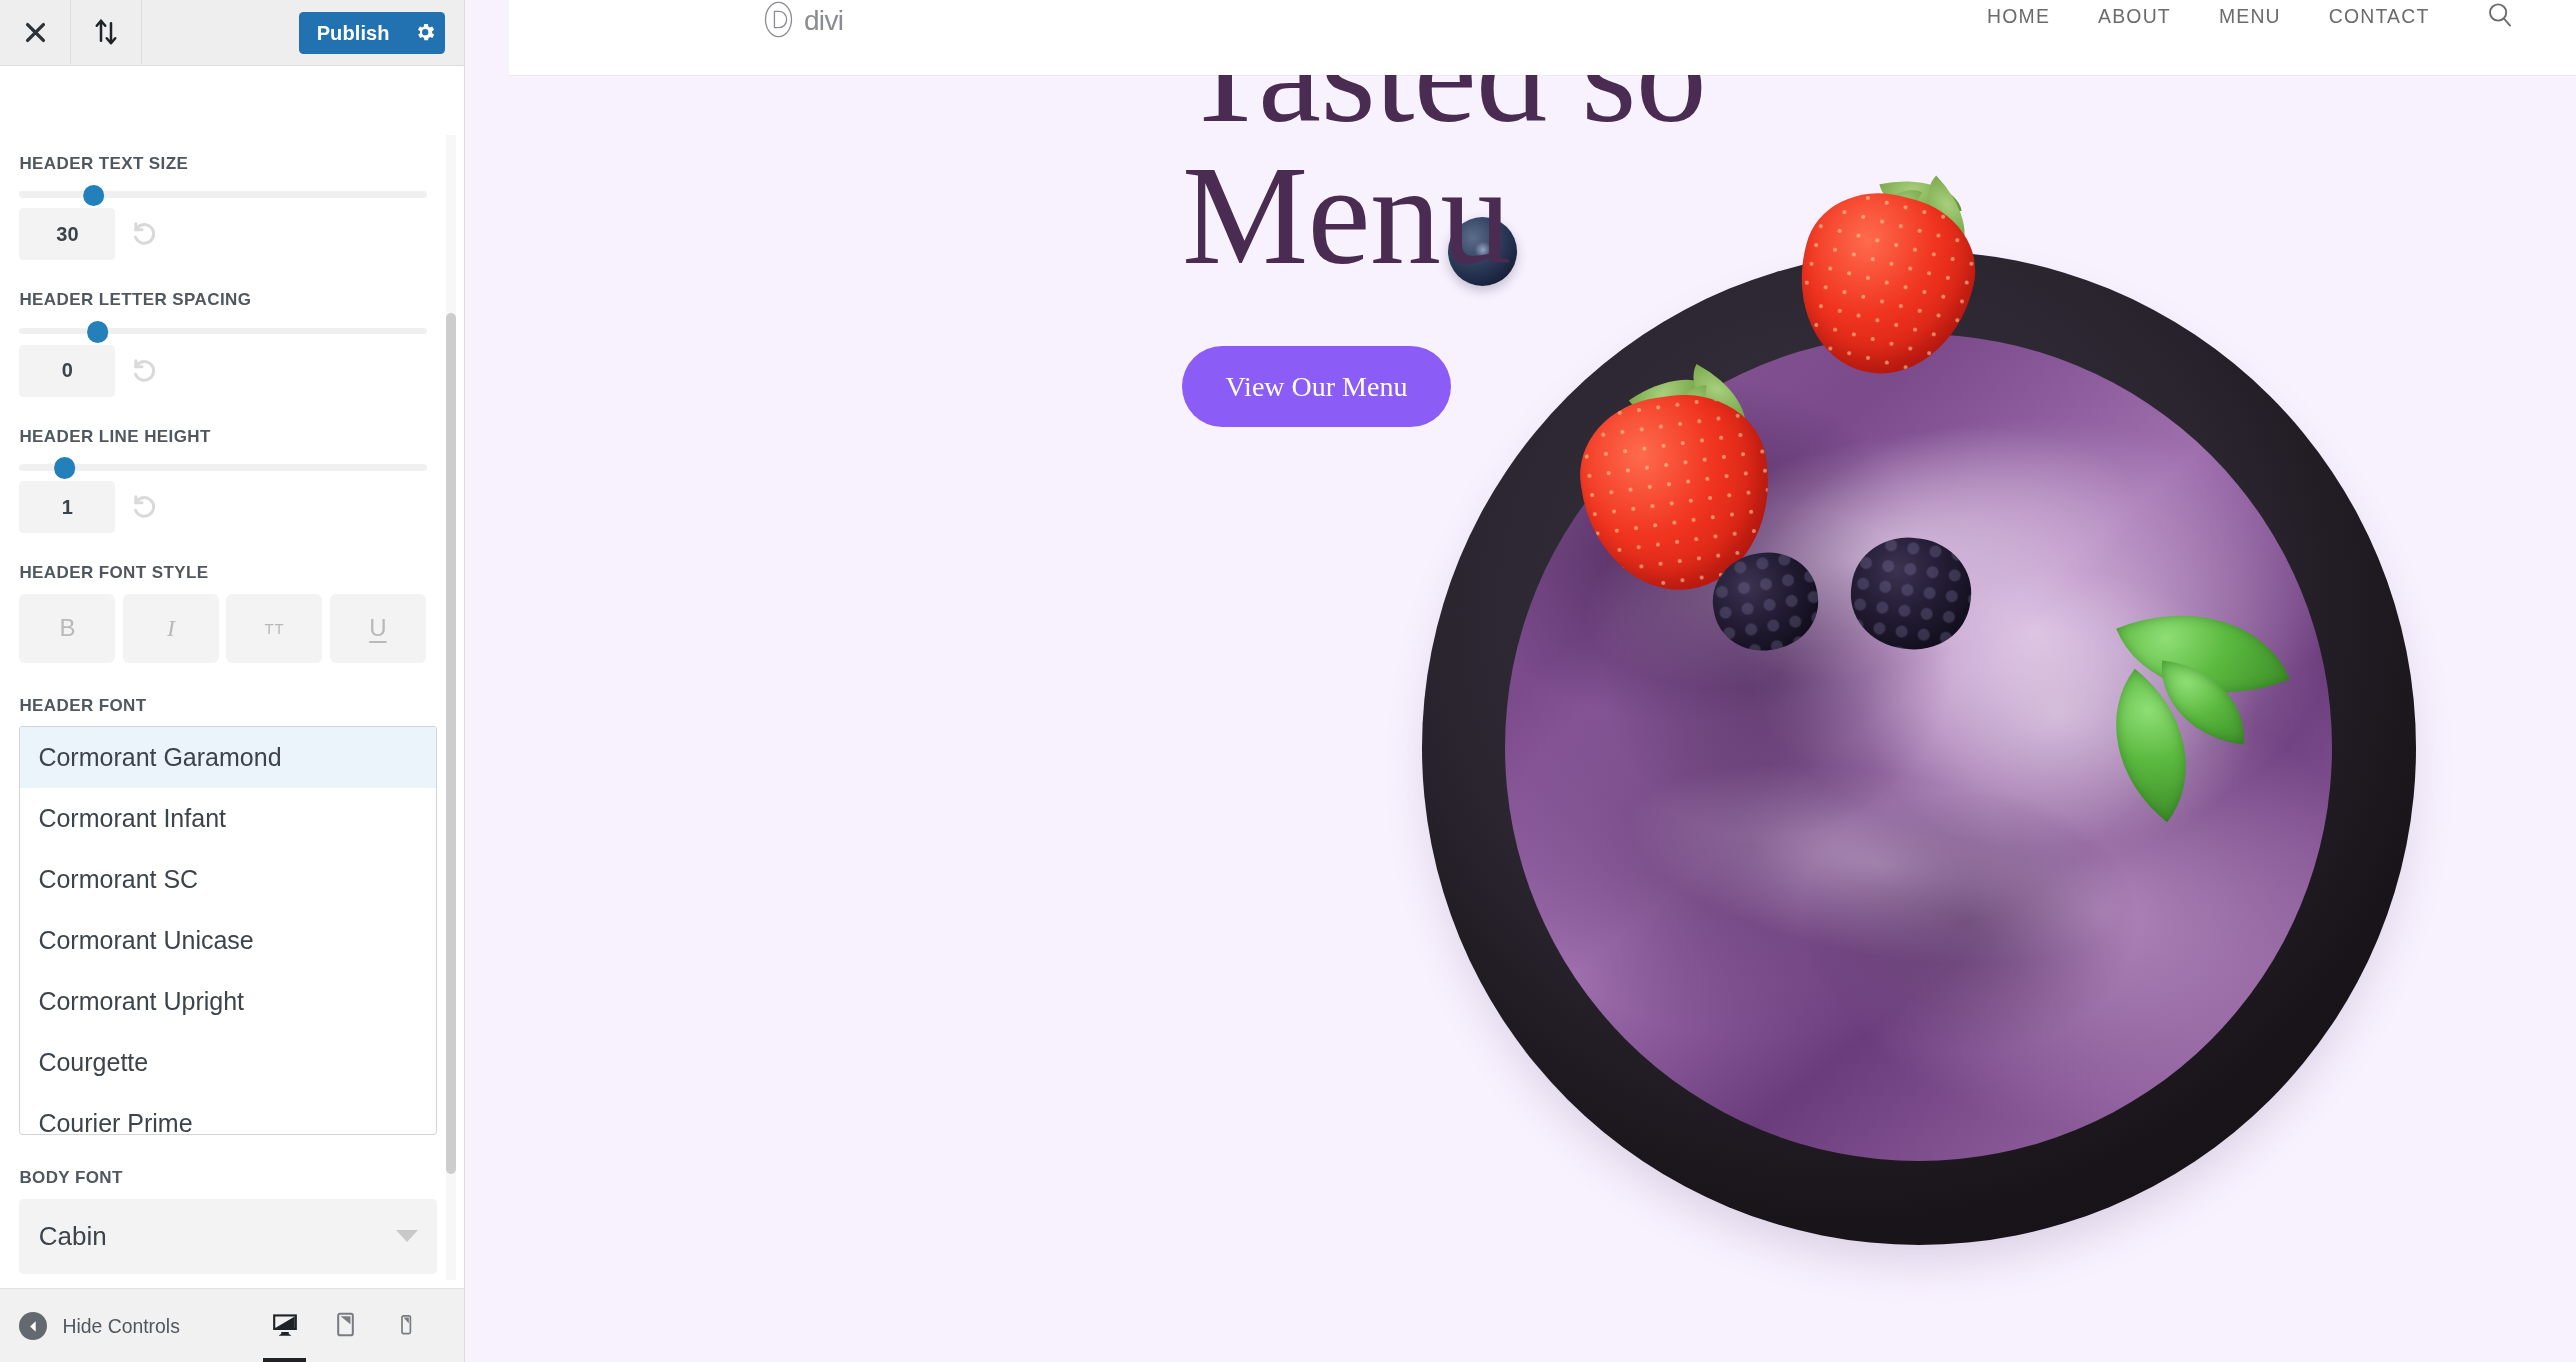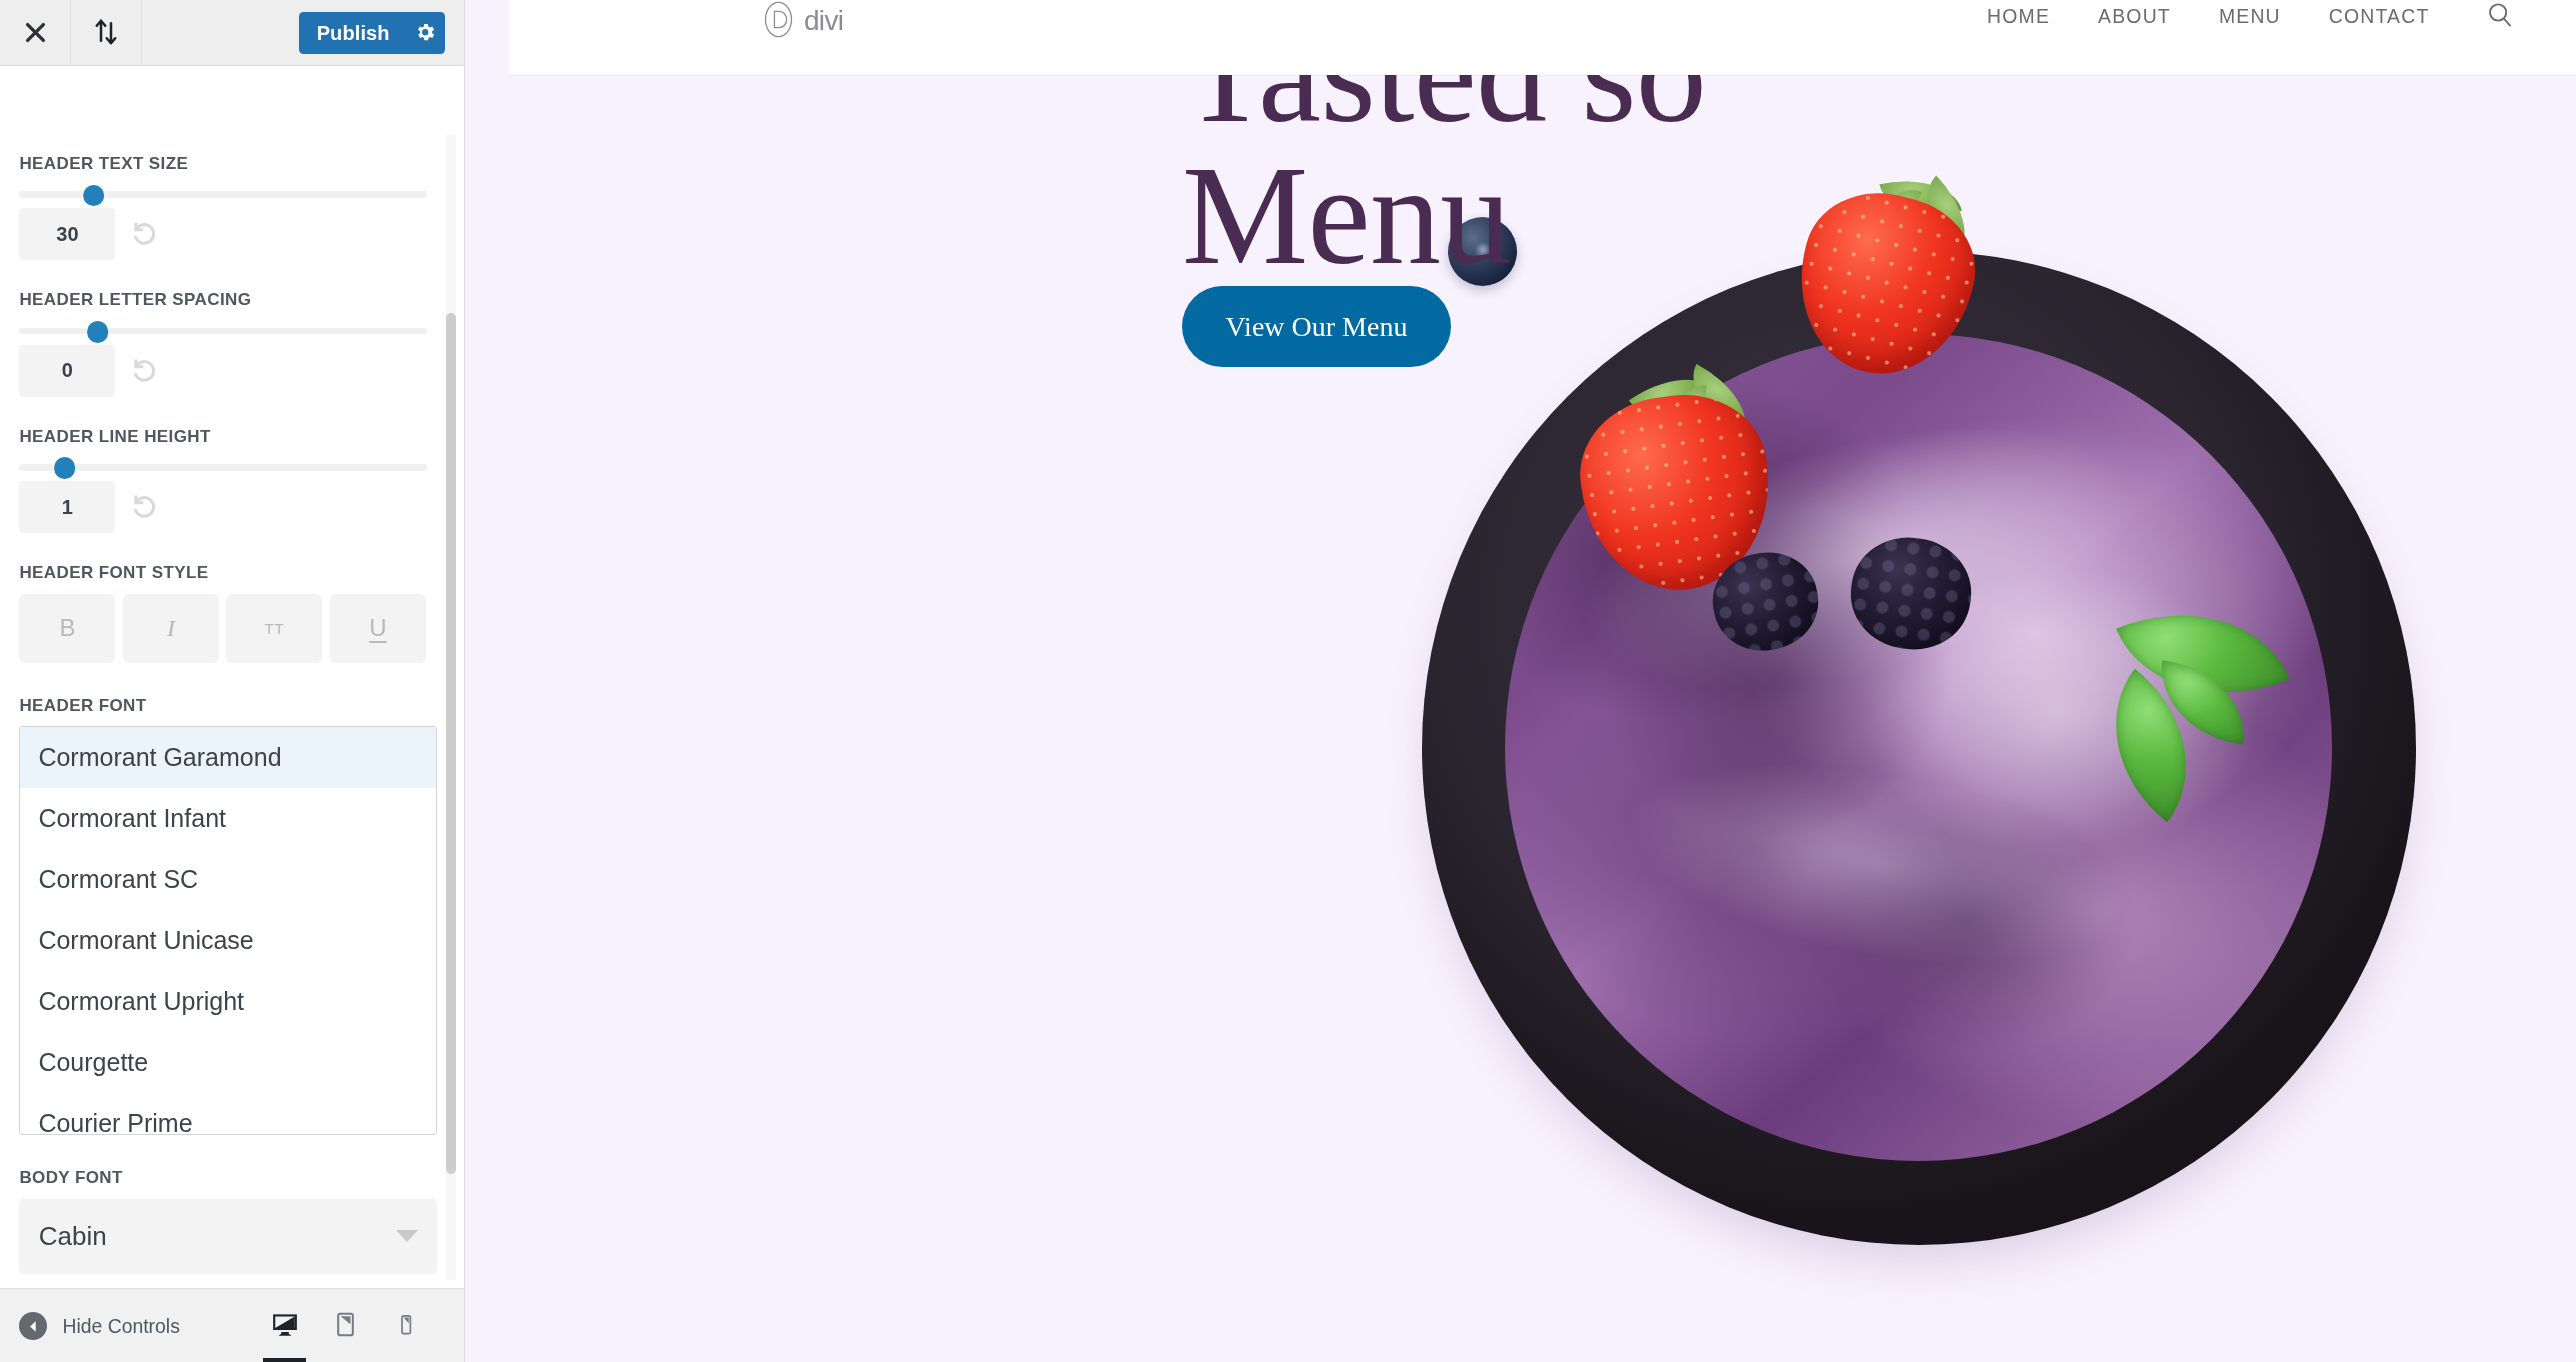--- a/index.html
+++ b/index.html
@@ -263,23 +263,24 @@
   }
   #hero-para {
     margin-top: 64px;
     width: 538px;
     font-size: 23px;
     line-height: 2.0;
     color: #5a3a66;
   }
   #hero-btn {
     display: inline-flex; align-items: center; justify-content: center;
+    margin-top: 60px;
     width: 269px; height: 81px;
     border-radius: 45px;
-    background: #0369a1;
+    background: #8b5cf6;
     color: #ffffff;
     font-family: "Liberation Serif", serif;
     font-size: 28px;
     cursor: pointer;
   }
 
   
   #food { position: absolute; right: 0; top: 0; width: 1240px; height: 1288px; }
 
   .bowl-wrap { position: absolute; left: 86px; top: 176px; width: 994px; height: 994px; }

